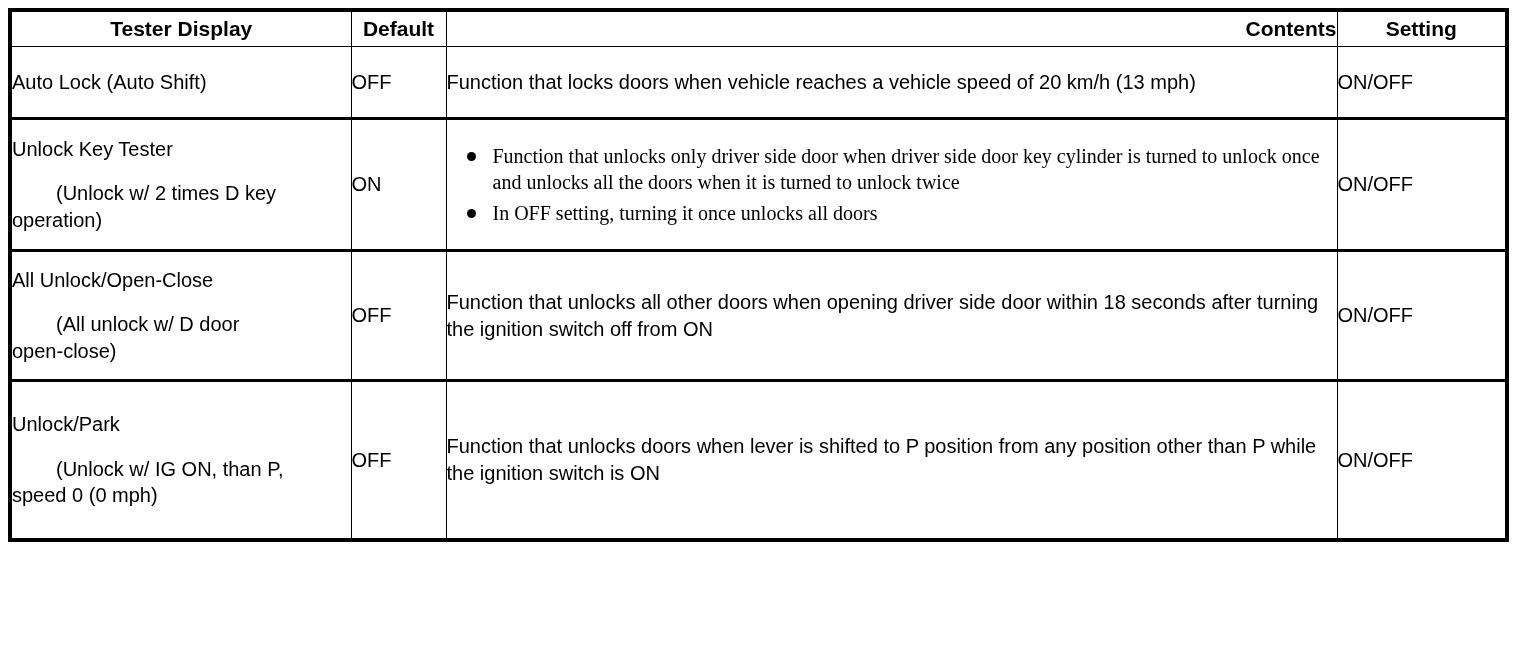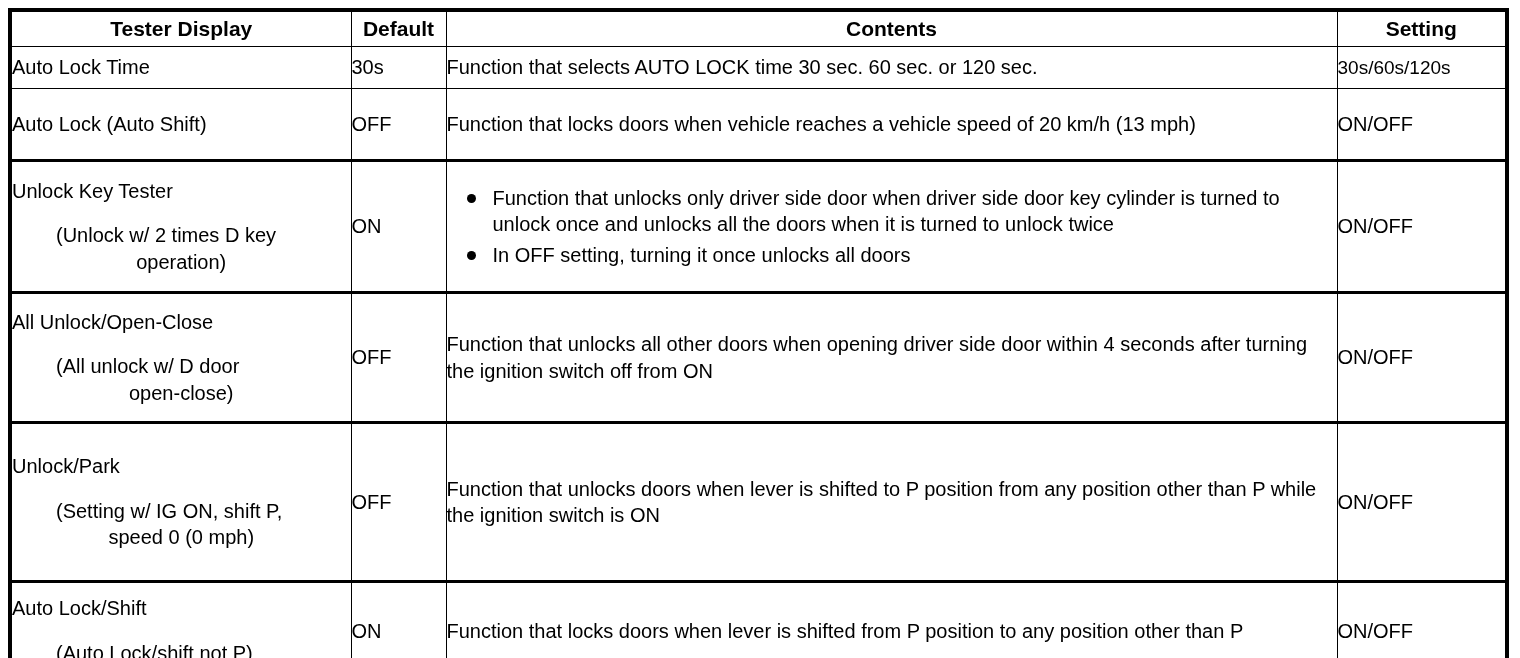--- a/index.html
+++ b/index.html
@@ -56,21 +56,21 @@
   
   thead tr th {
     height: 34px;
     font-size: 21px;
     font-weight: bold;
     text-align: center;
     border-bottom: 4px solid #000000;
     line-height: 1.1;
   }
   th.th-contents {
-    text-align: center;
+    text-align: right;
     padding-left: 14px;
   }
 
   
   tbody td {
     font-size: 20px;
     line-height: 1.32;
   }
 
   td.cell-display {
@@ -93,31 +93,32 @@
     padding: 6px 0 6px 6px;
     vertical-align: middle;
     white-space: nowrap;
   }
 
   
   tr.thick-top > td { border-top: 3px solid #000000; }
 
   .name-main { display: block; }
   .name-sub  { display: block; margin-top: 18px; padding-left: 44px; }
-  .name-sub-line { display: block; text-align: center; }
+  .name-sub-line { display: block; }
 
   ul.bullets {
     list-style: none;
     margin: 0;
     padding: 0;
   }
   ul.bullets li {
     position: relative;
     padding-left: 28px;
     margin: 0 0 4px 18px;
+    font-family: Liberation Serif, serif;
   }
   ul.bullets li:last-child { margin-bottom: 0; }
   ul.bullets li .dot {
     position: absolute;
     left: 2px;
     top: 9px;
     width: 9px;
     height: 9px;
     background: #000000;
     border-radius: 50%;
@@ -143,30 +144,20 @@
       <tr>
         <th class="th-display">Tester Display</th>
         <th class="th-default">Default</th>
         <th class="th-contents">Contents</th>
         <th class="th-setting">Setting</th>
       </tr>
     </thead>
 
     <tbody>
 
-      <tr style="height:42px;">
-        <td class="cell-display mid">
-          <span class="name-main">Auto Lock Time</span>
-        </td>
-        <td class="cell-default">30s</td>
-        <td class="cell-contents">
-          <p class="para">Function that selects AUTO LOCK time 30 sec. 60 sec. or 120 sec.</p>
-        </td>
-        <td class="cell-setting setting-small">30s/60s/120s</td>
-      </tr>
 
       <tr style="height:72px;">
         <td class="cell-display mid">
           <span class="name-main">Auto Lock (Auto Shift)</span>
         </td>
         <td class="cell-default">OFF</td>
         <td class="cell-contents">
           <p class="para">Function that locks doors when vehicle reaches a vehicle speed of 20 km/h (13 mph)</p>
         </td>
         <td class="cell-setting">ON/OFF</td>
@@ -195,46 +186,35 @@
       </tr>
 
       <tr class="thick-top" style="height:130px;">
         <td class="cell-display">
           <span class="name-main">All Unlock/Open-Close</span>
           <span class="name-sub">(All unlock w/ D door</span>
           <span class="name-sub-line">open-close)</span>
         </td>
         <td class="cell-default">OFF</td>
         <td class="cell-contents">
-          <p class="para">Function that unlocks all other doors when opening driver side door within 4 seconds after turning the ignition switch off from ON</p>
+          <p class="para">Function that unlocks all other doors when opening driver side door within 18 seconds after turning the ignition switch off from ON</p>
         </td>
         <td class="cell-setting">ON/OFF</td>
       </tr>
 
       <tr class="thick-top" style="height:159px;">
         <td class="cell-display">
           <span class="name-main">Unlock/Park</span>
-          <span class="name-sub">(Setting w/ IG ON, shift P,</span>
+          <span class="name-sub">(Unlock w/ IG ON, than P,</span>
           <span class="name-sub-line">speed 0 (0 mph)</span>
         </td>
         <td class="cell-default">OFF</td>
         <td class="cell-contents">
           <p class="para">Function that unlocks doors when lever is shifted to P position from any position other than P while the ignition switch is ON</p>
         </td>
         <td class="cell-setting">ON/OFF</td>
       </tr>
 
-      <tr class="thick-top" style="height:99px;">
-        <td class="cell-display">
-          <span class="name-main">Auto Lock/Shift</span>
-          <span class="name-sub">(Auto Lock/shift not P)</span>
-        </td>
-        <td class="cell-default">ON</td>
-        <td class="cell-contents">
-          <p class="para">Function that locks doors when lever is shifted from P position to any position other than P</p>
-        </td>
-        <td class="cell-setting">ON/OFF</td>
-      </tr>
 
     </tbody>
   </table>
 
 </div>
 
 </body></html>

